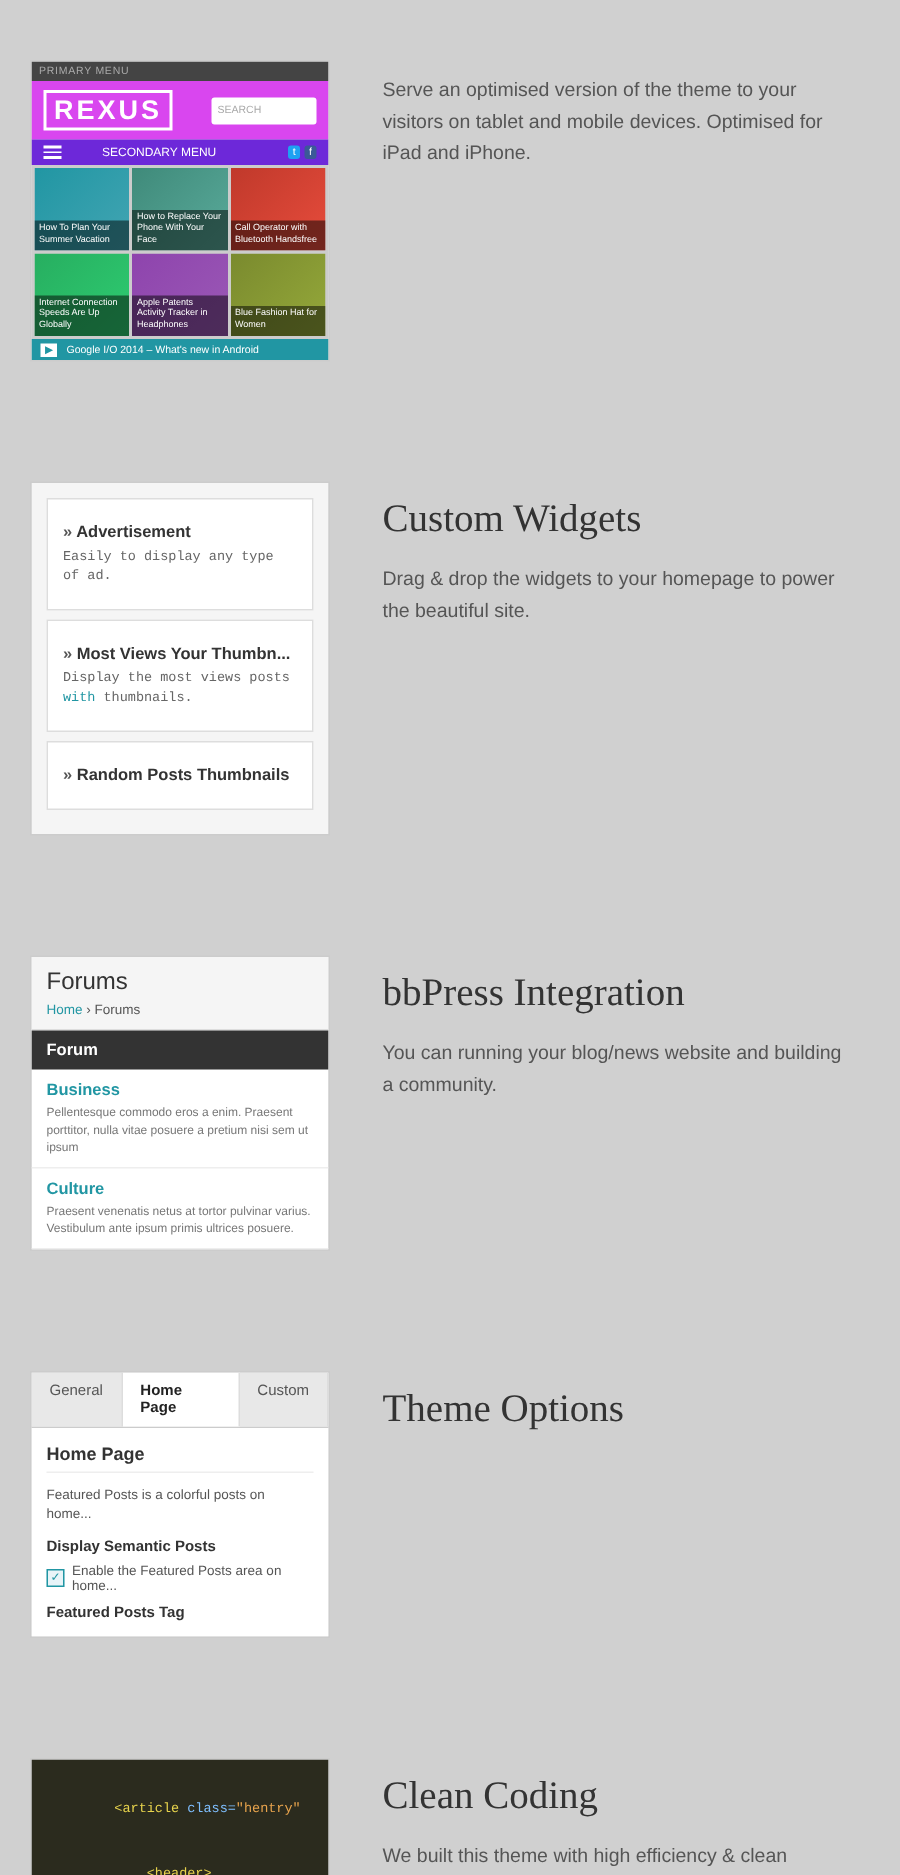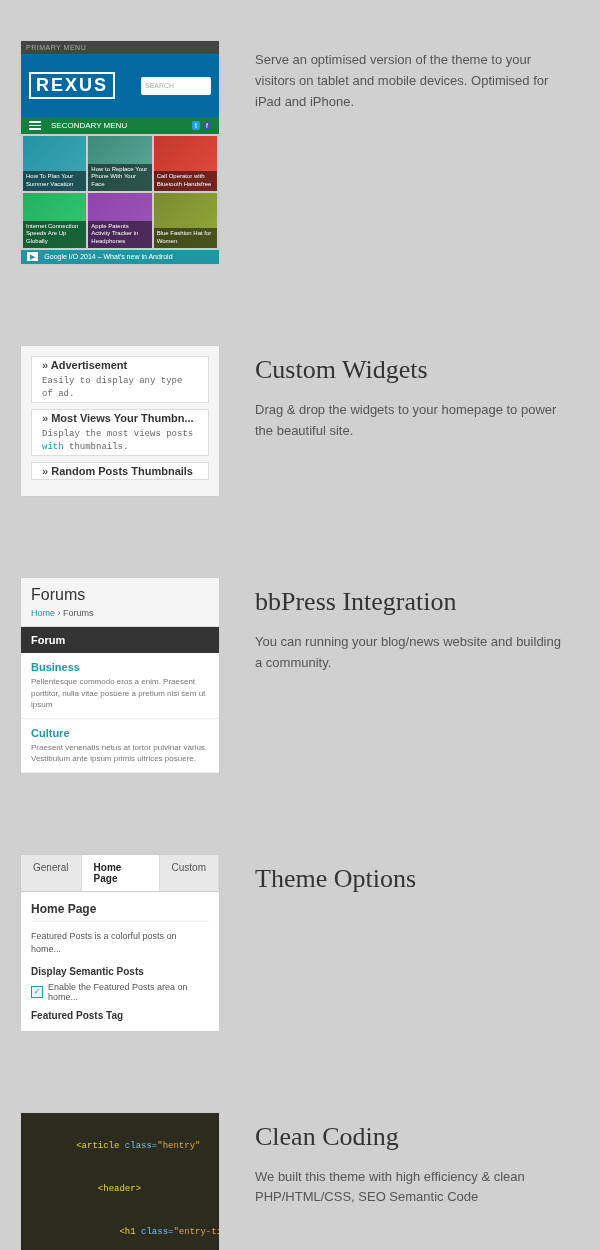--- a/index.html
+++ b/index.html
@@ -55,22 +55,22 @@
     }
     .rexus-top-bar {
       background: #444;
       color: #aaa;
       font-size: 7px;
       padding: 3px 5px;
       text-transform: uppercase;
       letter-spacing: 0.5px;
     }
     .rexus-header {
-      background: #0369a1;
-      padding: 18px 8px;
+      background: #d946ef;
+      padding: 6px 8px;
       display: flex;
       align-items: center;
       justify-content: space-between;
     }
     .rexus-logo {
       color: #fff;
       font-size: 18px;
       font-weight: bold;
       font-family: Arial, sans-serif;
       letter-spacing: 2px;
@@ -82,27 +82,27 @@
       height: 18px;
       width: 70px;
       border-radius: 2px;
       display: flex;
       align-items: center;
       padding: 0 4px;
       font-size: 8px;
       color: #aaa;
     }
     .rexus-nav {
-      background: #15803d;
+      background: #6d28d9;
       padding: 4px 8px;
       color: #fff;
       font-size: 8px;
       display: flex;
       align-items: flex-start;
-      gap: 5px;
+      gap: 22px;
     }
     .rexus-nav-icon {
       display: flex;
       flex-direction: column;
       gap: 2px;
       margin-right: 5px;
     }
     .rexus-nav-icon span {
       display: block;
       width: 12px;
@@ -162,21 +162,21 @@
     }
 
     
     .widgets-preview {
       padding: 10px;
       background: #f5f5f5;
     }
     .widget-item {
       background: #fff;
       border: 1px solid #ddd;
-      padding: 2px 10px;
+      padding: 16px 10px;
       margin-bottom: 6px;
     }
     .widget-title {
       font-size: 11px;
       color: #333;
       font-weight: bold;
       font-family: Arial, sans-serif;
     }
     .widget-title::before {
       content: '» ';

